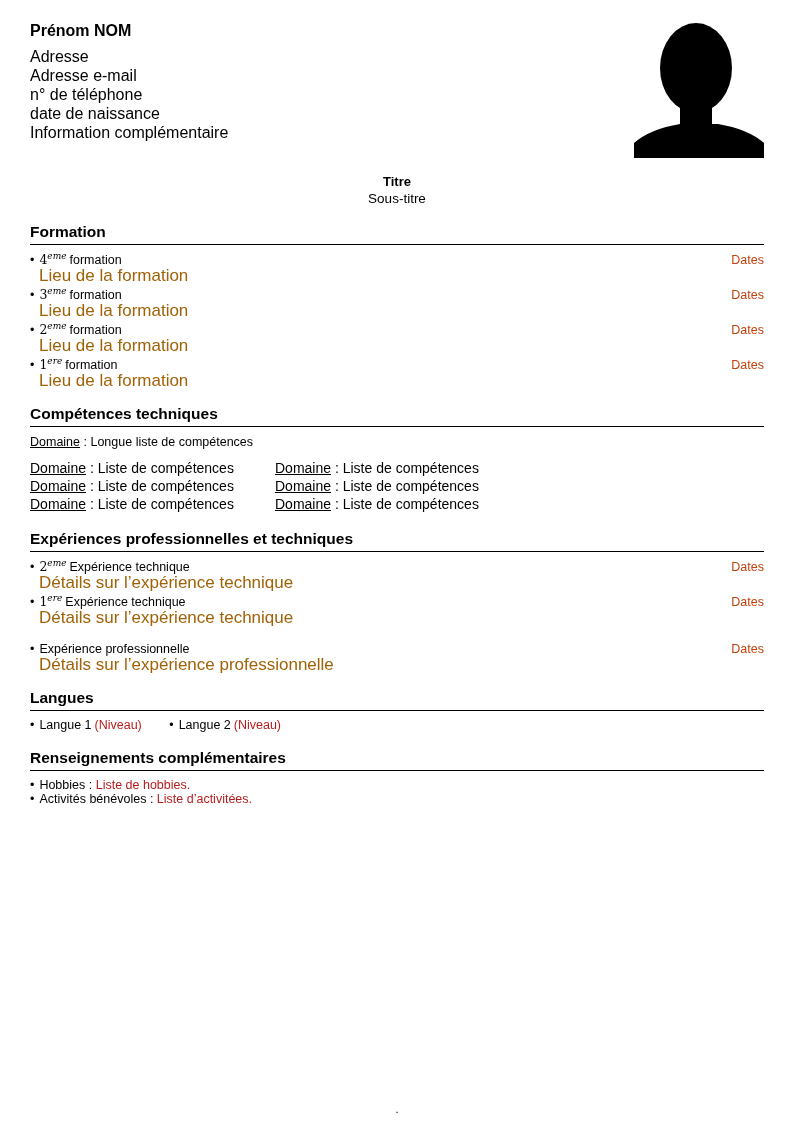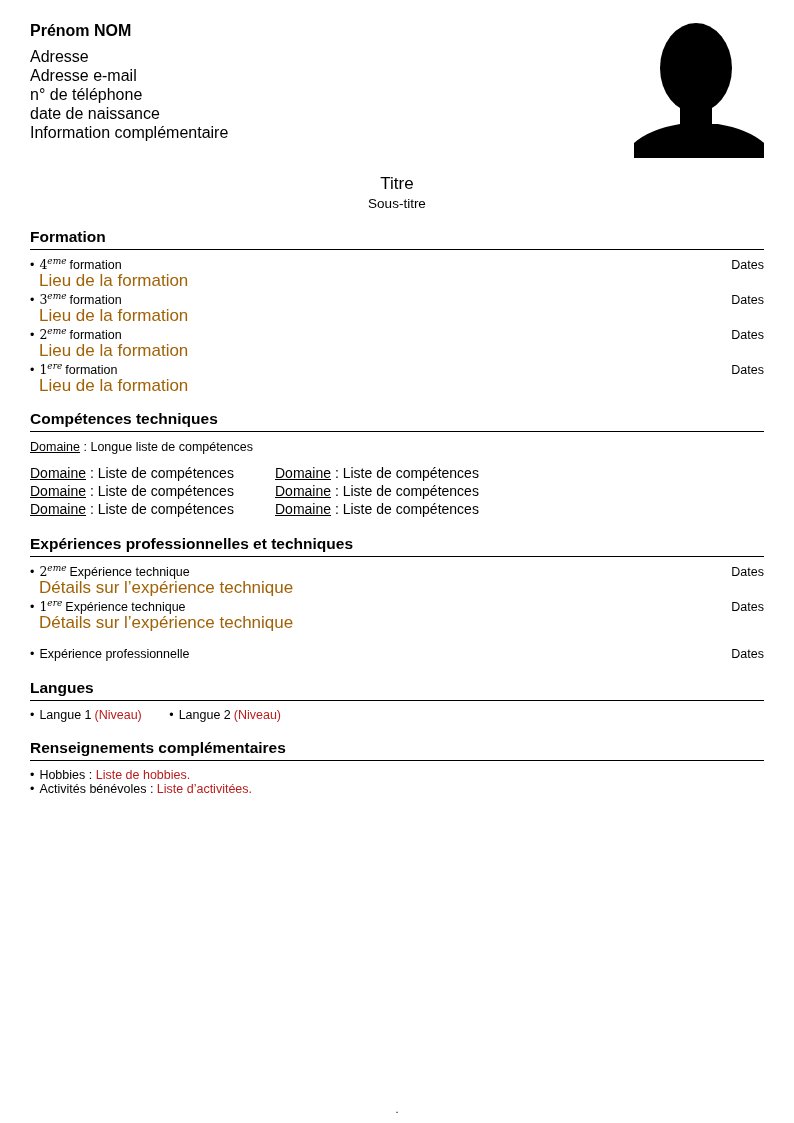--- a/index.html
+++ b/index.html
@@ -16,21 +16,21 @@
 
   
   .header { display: flex; justify-content: space-between; align-items: flex-start; }
   .identity { padding-top: 6px; }
   .name { font-size: 16px; font-weight: bold; margin-bottom: 7px; }
   .id-line { font-size: 16px; line-height: 19px; }
   .photo { width: 130px; height: 142px; background: #ffffff; overflow: hidden; }
 
   
   .title-block { text-align: center; margin-top: 16px; }
-  .cv-title { font-size: 17px; font-weight: normal; }
+  .cv-title { font-size: 13px; font-weight: bold; }
   .cv-subtitle { font-size: 13.5px; margin-top: 2px; }
 
   
   .section-heading {
     font-size: 15.5px;
     font-weight: bold;
     border-bottom: 1px solid #000;
     padding-bottom: 3px;
     margin-top: 17px;
     margin-bottom: 7px;
@@ -43,21 +43,21 @@
   .bullet { margin-right: 5px; }
   .math-num { font-family: "DejaVu Serif", serif; font-size: 12.5px; }
   sup.math-sup {
     font-family: "DejaVu Serif", serif;
     font-style: italic;
     font-size: 9px;
     vertical-align: super;
     line-height: 0;
   }
   .entry-label { margin-left: 3px; }
-  .dates { color: #000000; font-size: 12.5px; white-space: nowrap; }
+  .dates { color: #c2410c; font-size: 12.5px; white-space: nowrap; }
   .entry-sub { color: #a16207; font-size: 17px; line-height: 15px; padding-left: 9px; }
   .gray { color: #b91c1c; }
 
   
   .comp-main { font-size: 12.5px; line-height: 17px; margin-bottom: 8px; }
   .comp-grid { display: grid; grid-template-columns: 245px 1fr; font-size: 14px; line-height: 18px; }
   .domain { text-decoration: underline; }
 
   .exp-gap { height: 12px; }
 
@@ -176,20 +176,21 @@
       <div class="entry-sub">Détails sur l’expérience technique</div>
     </div>
 
     <div class="exp-gap"></div>
 
     <div class="entry">
       <div class="entry-line">
         <span class="entry-main"><span class="bullet">•</span><span>Expérience professionnelle</span></span>
         <span class="dates">Dates</span>
       </div>
+      <div class="entry-sub">Détails sur l’expérience professionnelle</div>
     </div>
 
   </div>
 
   <div class="section-heading">Langues</div>
   <div class="langues-line">
     <span class="lang-item"><span class="bullet">•</span><span>Langue 1</span><span class="gray lang-level">(Niveau)</span></span>
     <span class="lang-item"><span class="bullet">•</span><span>Langue 2</span><span class="gray lang-level">(Niveau)</span></span>
   </div>
 

